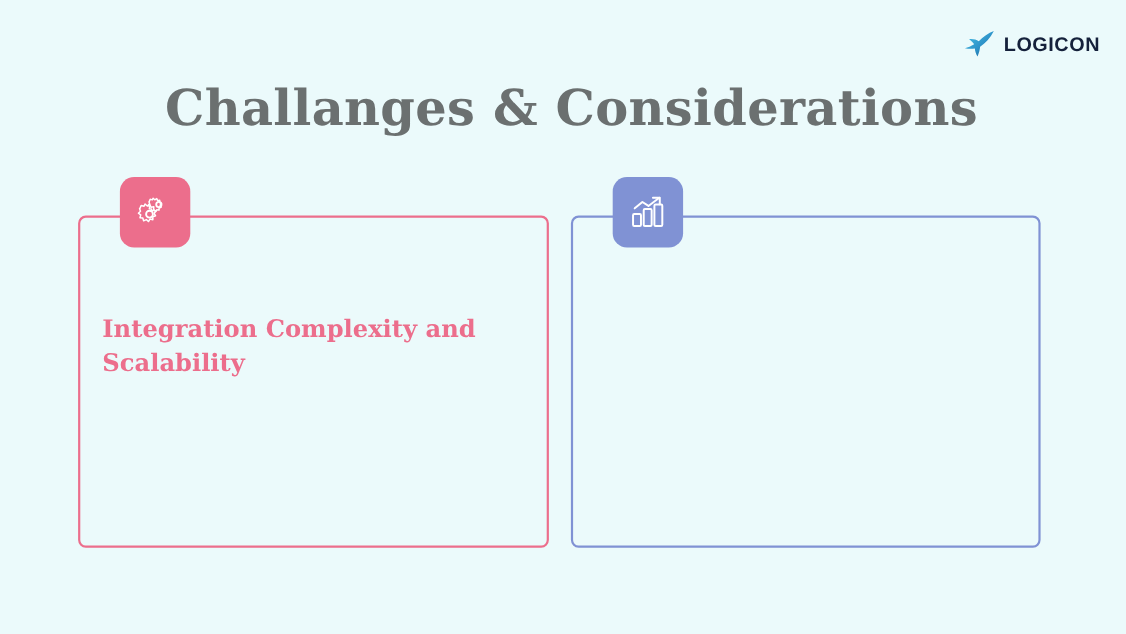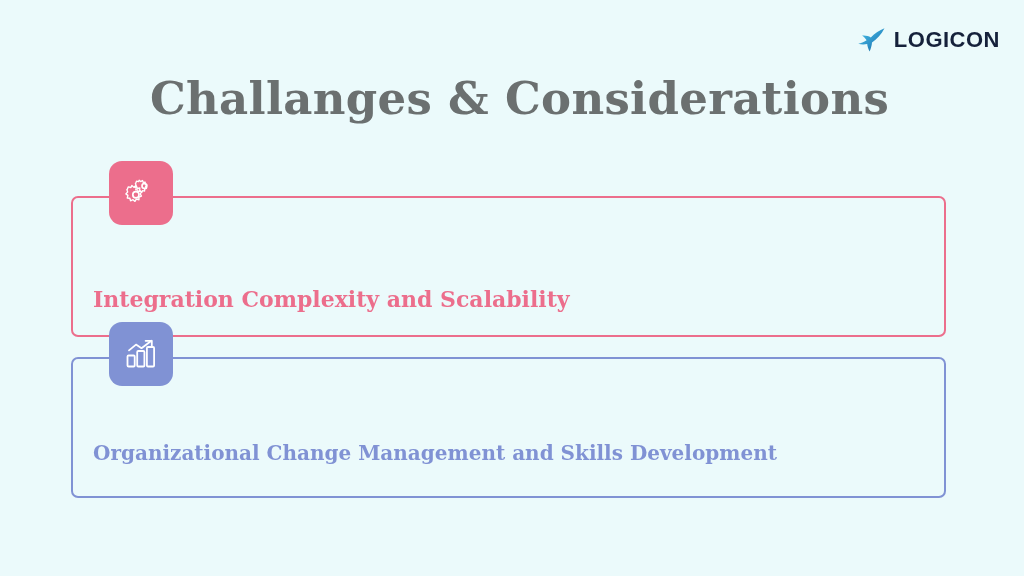--- a/index.html
+++ b/index.html
@@ -26,21 +26,21 @@
     gap:7px;
   }
   .brand-mark {
     width:30px;
     height:26px;
     display:block;
   }
   .brand-name {
     font-family:"Liberation Sans", sans-serif;
     font-weight:bold;
-    font-size:22px;
+    font-size:18px;
     letter-spacing:0.5px;
     color:#15213B;
     line-height:1;
   }
 
   
   .slide-title {
     position:absolute;
     top:74px;
     left:0;
@@ -57,21 +57,20 @@
 
   
   .cards {
     position:absolute;
     top:196px;
     left:71px;
     width:875px;
     height:302px;
     display:flex;
     gap:20px;
-    flex-direction:column;
   }
 
   .card {
     position:relative;
     flex:1 1 0;
     border:2px solid #EC6E8C;
     border-radius:7px;
     background:transparent;
   }
   .card.green  { border-color:#6BBFA0; }
@@ -151,16 +150,15 @@
       <svg width="34" height="32" viewBox="0 0 34 32" aria-hidden="true">
         <g fill="none" stroke="#ffffff" stroke-width="1.8" stroke-linejoin="round" stroke-linecap="round">
           <rect x="3.5" y="17.5" width="7.2" height="11.0" rx="1.1"></rect>
           <rect x="13.2" y="13.0" width="7.2" height="15.5" rx="1.1"></rect>
           <rect x="22.9" y="9.0" width="7.2" height="19.5" rx="1.1"></rect>
           <path d="M5.0 12.4 L12.0 6.6 L17.5 10.2 L27.4 2.8"></path>
           <path d="M21.6 2.8 H27.8 V8.6"></path>
         </g>
       </svg>
     </div>
-    <div class="card-text">Organizational Change Management and Skills Development</div>
   </div>
 
 </div>
 
 </body></html>

